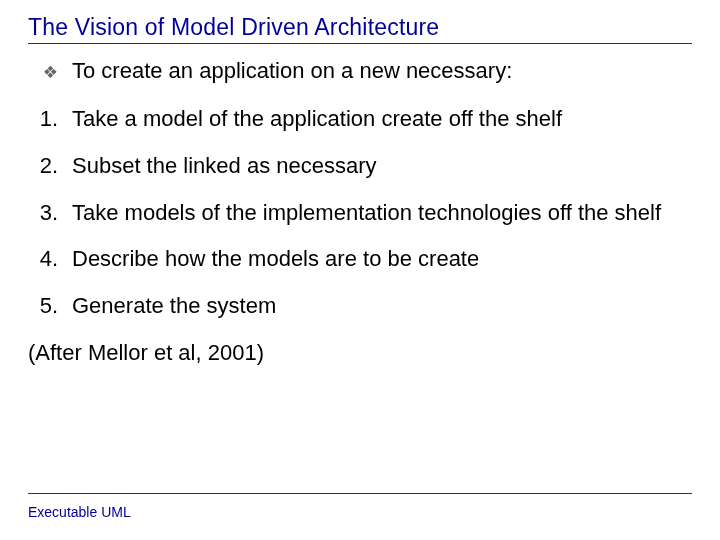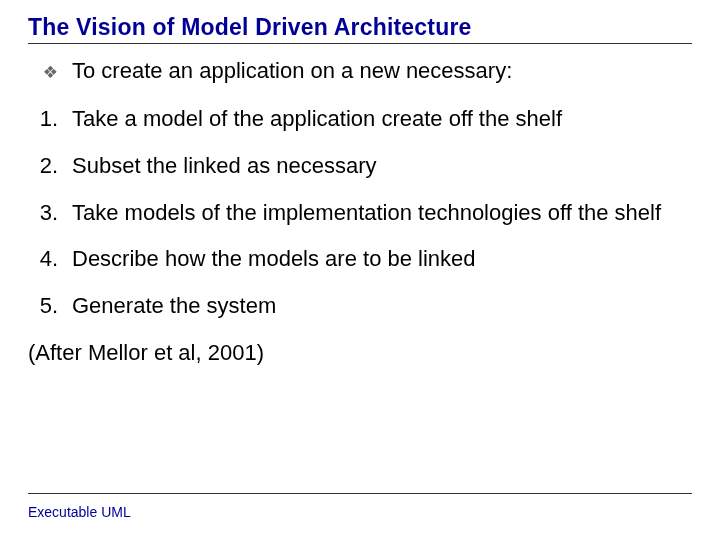--- a/index.html
+++ b/index.html
@@ -13,21 +13,21 @@
   }
   .slide {
     box-sizing: border-box;
     width: 720px;
     height: 540px;
     padding: 14px 28px 0 28px;
     position: relative;
   }
   .title {
     color: #000099;
-    font-weight: bold;
+    font-weight: normal;
     font-size: 23px;
     margin: 0 0 2px 0;
     letter-spacing: 0.2px;
   }
   .title-rule {
     border: none;
     border-top: 1.5px solid #333333;
     margin: 0 0 14px 0;
   }
   .content {
@@ -106,21 +106,21 @@
       <div class="text-col">Subset the linked as necessary</div>
     </div>
 
     <div class="row">
       <div class="marker-col num">3.</div>
       <div class="text-col">Take models of the implementation technologies off the shelf</div>
     </div>
 
     <div class="row">
       <div class="marker-col num">4.</div>
-      <div class="text-col">Describe how the models are to be linked</div>
+      <div class="text-col">Describe how the models are to be create</div>
     </div>
 
     <div class="row">
       <div class="marker-col num">5.</div>
       <div class="text-col">Generate the system</div>
     </div>
 
     <div class="attribution">(After Mellor et al, 2001)</div>
 
   </div>

